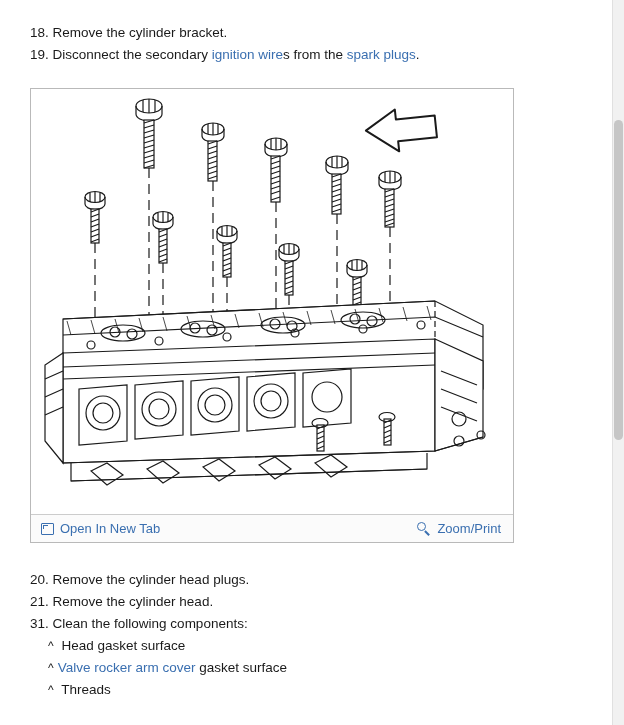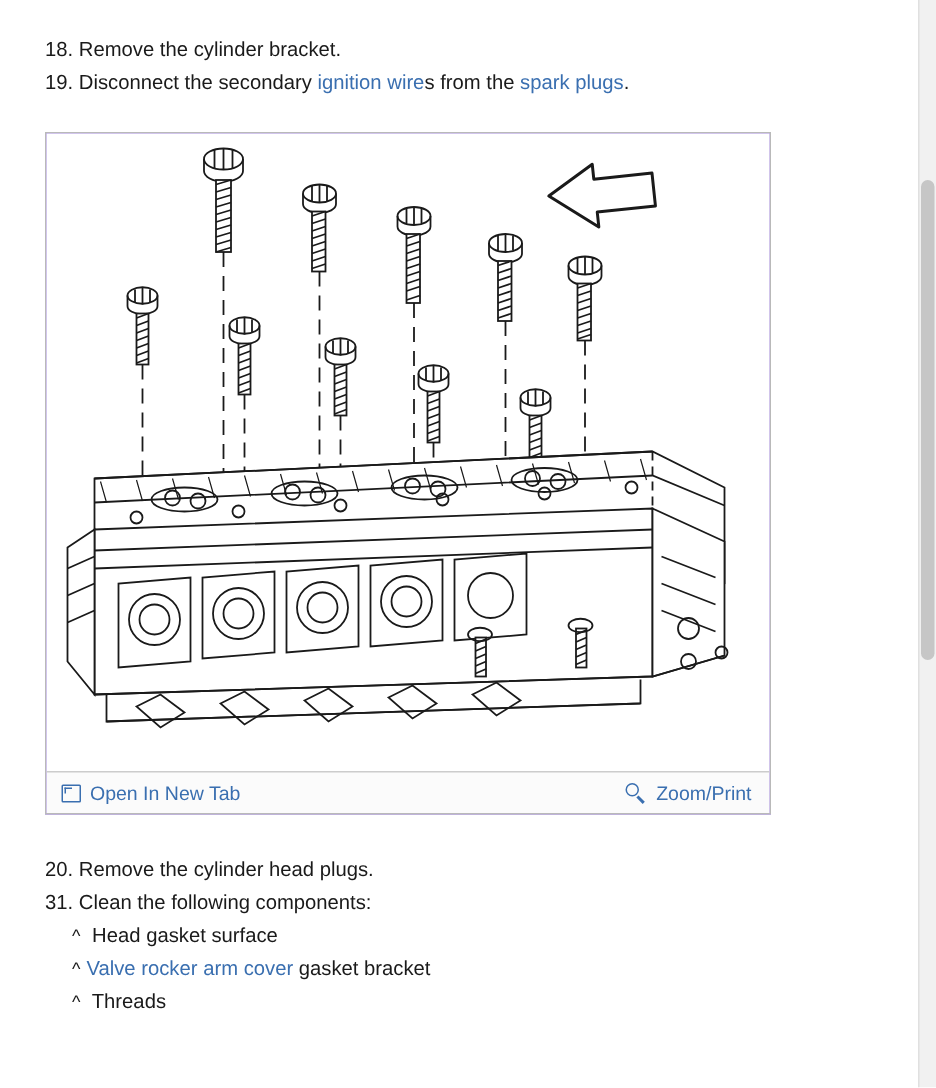--- a/index.html
+++ b/index.html
@@ -27,21 +27,21 @@
   a.link {
     color: #3a6fb0;
     text-decoration: none;
     text-align: center;
   }
 
   .figure {
     margin: 22px 0 0 0;
     width: 484px;
     border: 1px solid #b9b9b9;
-    background: #8b5cf6;
+    background: #b91c1c;
     box-sizing: border-box;
   }
   .figure-image {
     height: 425px;
     position: relative;
     overflow: hidden;
     background: #fff;
   }
   .figure-bar {
     height: 28px;
@@ -362,30 +362,34 @@
       </div>
     </div>
   </div>
 
   <div class="steps-after">
     <div class="step-line">
       <span>20.</span>
       <span>Remove the cylinder head plugs.</span>
     </div>
     <div class="step-line">
+      <span>21.</span>
+      <span>Remove the cylinder head.</span>
+    </div>
+    <div class="step-line">
       <span>31.</span>
       <span>Clean the following components:</span>
     </div>
 
     <div class="sub-item">
       <span class="caret">^</span>
       <span>Head gasket surface</span>
     </div>
     <div class="sub-item">
-      <span class="caret">^</span><a class="link" href="#">Valve rocker arm cover</a><span> gasket bracket</span>
+      <span class="caret">^</span><a class="link" href="#">Valve rocker arm cover</a><span> gasket surface</span>
     </div>
     <div class="sub-item">
       <span class="caret">^</span>
       <span>Threads</span>
     </div>
   </div>
 </div>
 
 <div class="scrollbar">
   <div class="scroll-thumb"></div>

